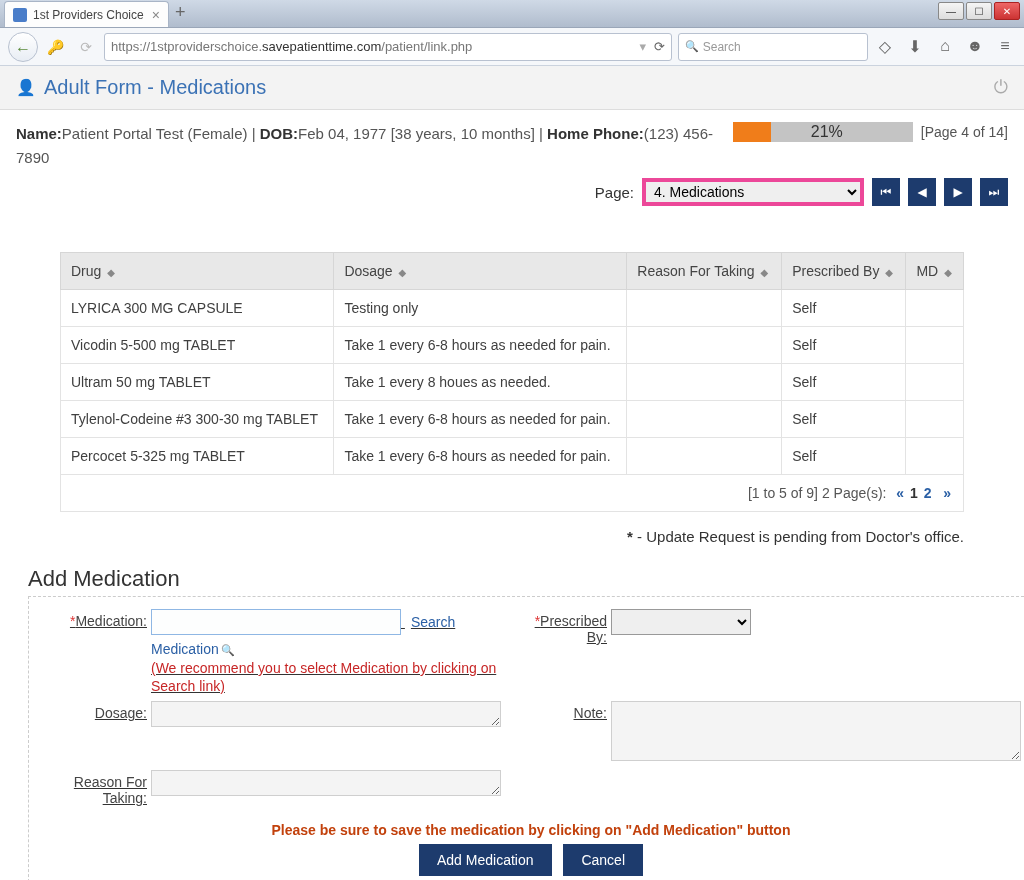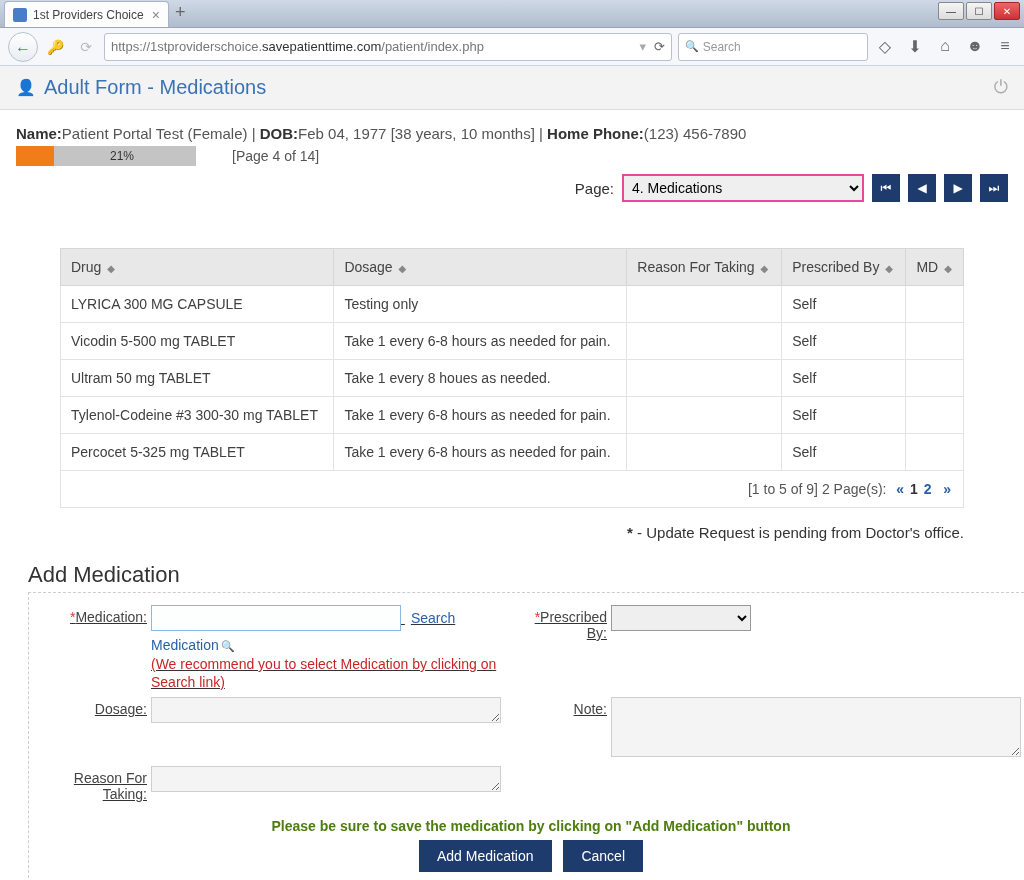--- a/index.html
+++ b/index.html
@@ -29,32 +29,32 @@
 .right-icons { display:flex; gap:8px; color:#666; }
 .right-icons span { width:22px; text-align:center; cursor:pointer; font-size:16px; }
 
 
 .content { flex:1; overflow:auto; background:#fff; }
 .titlebar { height:44px; background:#f3f3f3; border-bottom:1px solid #ddd; display:flex; align-items:center; padding:0 16px; }
 .titlebar .usericon { color:#555; margin-right:8px; font-size:16px; }
 .titlebar h1 { font-size:20px; font-weight:normal; color:#3b72b5; }
 .titlebar .power { margin-left:auto; color:#aaa; font-size:18px; cursor:pointer; }
 
-.patientrow { padding:12px 16px 0; display:flex; align-items:flex-start;flex-direction:column; }
+.patientrow { padding:12px 16px 0; display:flex; align-items:flex-start; }
 .patientinfo { font-size:15px; color:#555; flex:1; line-height:1.6; }
 .patientinfo b { color:#333; font-weight:bold; }
 .progresswrap { display:flex; align-items:center; gap:8px; }
 .progress { width:180px; height:20px; background:#c4c4c4; position:relative; }
 .progress .fill { height:100%; background:#f07d1a; }
-.progress .pct { position:absolute; top:0; left:16px; width:100%; text-align:center; font-size:12px; line-height:20px; color:#333; }
-.pagelabel { font-size:14px; color:#555; text-align:right;margin-left:28px; }
+.progress .pct { position:absolute; top:0; left:4px; width:100%; text-align:center; font-size:16px; line-height:20px; color:#333; }
+.pagelabel { font-size:14px; color:#555; text-align:right; }
 
 .pagerow { padding:8px 16px 20px; display:flex; justify-content:flex-end; align-items:center; gap:8px; }
 .pagerow label { font-size:15px; color:#333; }
-.pagerow select { height:28px; width:242px; border:2px solid #ec4899; font-size:14px; padding:0 4px; }
+.pagerow select { height:28px; width:222px; border:4px solid #ec4899; font-size:14px; padding:0 4px; }
 .navbtn { width:28px; height:28px; background:#1d3b6d; color:#fff; display:flex; align-items:center; justify-content:center; cursor:pointer; font-size:12px; }
 
 .tablewrap { padding:26px 60px 0; }
 table.med { width:100%; border-collapse:collapse; }
 table.med th { background:#e8e8e8; text-align:left; padding:10px 10px; font-size:14px; color:#444; border:1px solid #d6d6d6; font-weight:normal;margin-left:28px; }
 table.med th .sort { color:#888; font-size:10px; margin-left:2px; }
 table.med td { border:1px solid #e3e3e3; padding:10px; font-size:14px; color:#404040; vertical-align:top; }
 .tablefoot { border:1px solid #e3e3e3; border-top:none; padding:10px; text-align:right; font-size:14px; color:#555; }
 .tablefoot a { color:#2a5fa5; text-decoration:none; margin:0 2px; font-weight:bold; }
 .tablefoot .curr { color:#333; font-weight:bold; }
@@ -70,21 +70,21 @@
 .flabel { width:110px; text-align:right; font-size:14px; color:#444; padding-right:4px; padding-top:4px; }
 .flabel .req { color:#d33; }
 .finput input[type=text] { width:250px; height:26px; border:1px solid #8fb7e4; background:#fdfefe; padding:0 4px; }
 .finput textarea { width:350px; height:26px; border:1px solid #cfcfcf; background:#f4f4f4; resize:both; font-family:inherit; }
 .finput select { width:140px; height:26px; border:1px solid #999; }
 .searchlink { color:#2a5fa5; font-size:14px; margin-left:6px; cursor:pointer; }
 .medlink { color:#2a5fa5; font-size:14px; margin-top:6px; display:inline-block; cursor:pointer; }
 .medlink::after { content:" 🔍"; font-size:11px; }
 .rec { color:#c72626; font-size:14px; line-height:1.3; display:block; margin-top:2px; max-width:350px; }
 .bignote textarea { width:410px; height:60px; }
-.savehint { text-align:center; font-size:14px; font-weight:bold; color:#4d7c0f; padding:10px 0 6px; }
+.savehint { text-align:center; font-size:14px; font-weight:bold; color:#c2410c; padding:10px 0 6px; }
 .btnrow { text-align:center; }
 .btn { display:inline-block; background:#1d3b6d; color:#fff; border:none; padding:8px 18px; font-size:14px; margin:0 4px; cursor:pointer; }
 </style>
 </head>
 <body>
 
 <div class="browser">
 
   <div class="tabbar">
     <div class="tab">
@@ -100,21 +100,21 @@
     </div>
   </div>
 
   <div class="toolbar">
     <span class="back-btn"></span>
     <span class="tb-btn">🔑</span>
     <span class="tb-btn" style="color:#bbb">⟳</span>
     <div class="urlbar">
       <span>https://1stproviderschoice.</span>
         <span class="host">savepatienttime.com</span>
-        <span>/patient/index.php</span>
+        <span>/patient/link.php</span>
       <span class="drop">▾</span>
       <span class="reload">⟳</span>
     </div>
     <div class="searchbar">
       <span>Search</span>
     </div>
     <div class="right-icons">
       <span>◇</span>
       <span>⬇</span>
       <span>⌂</span>

